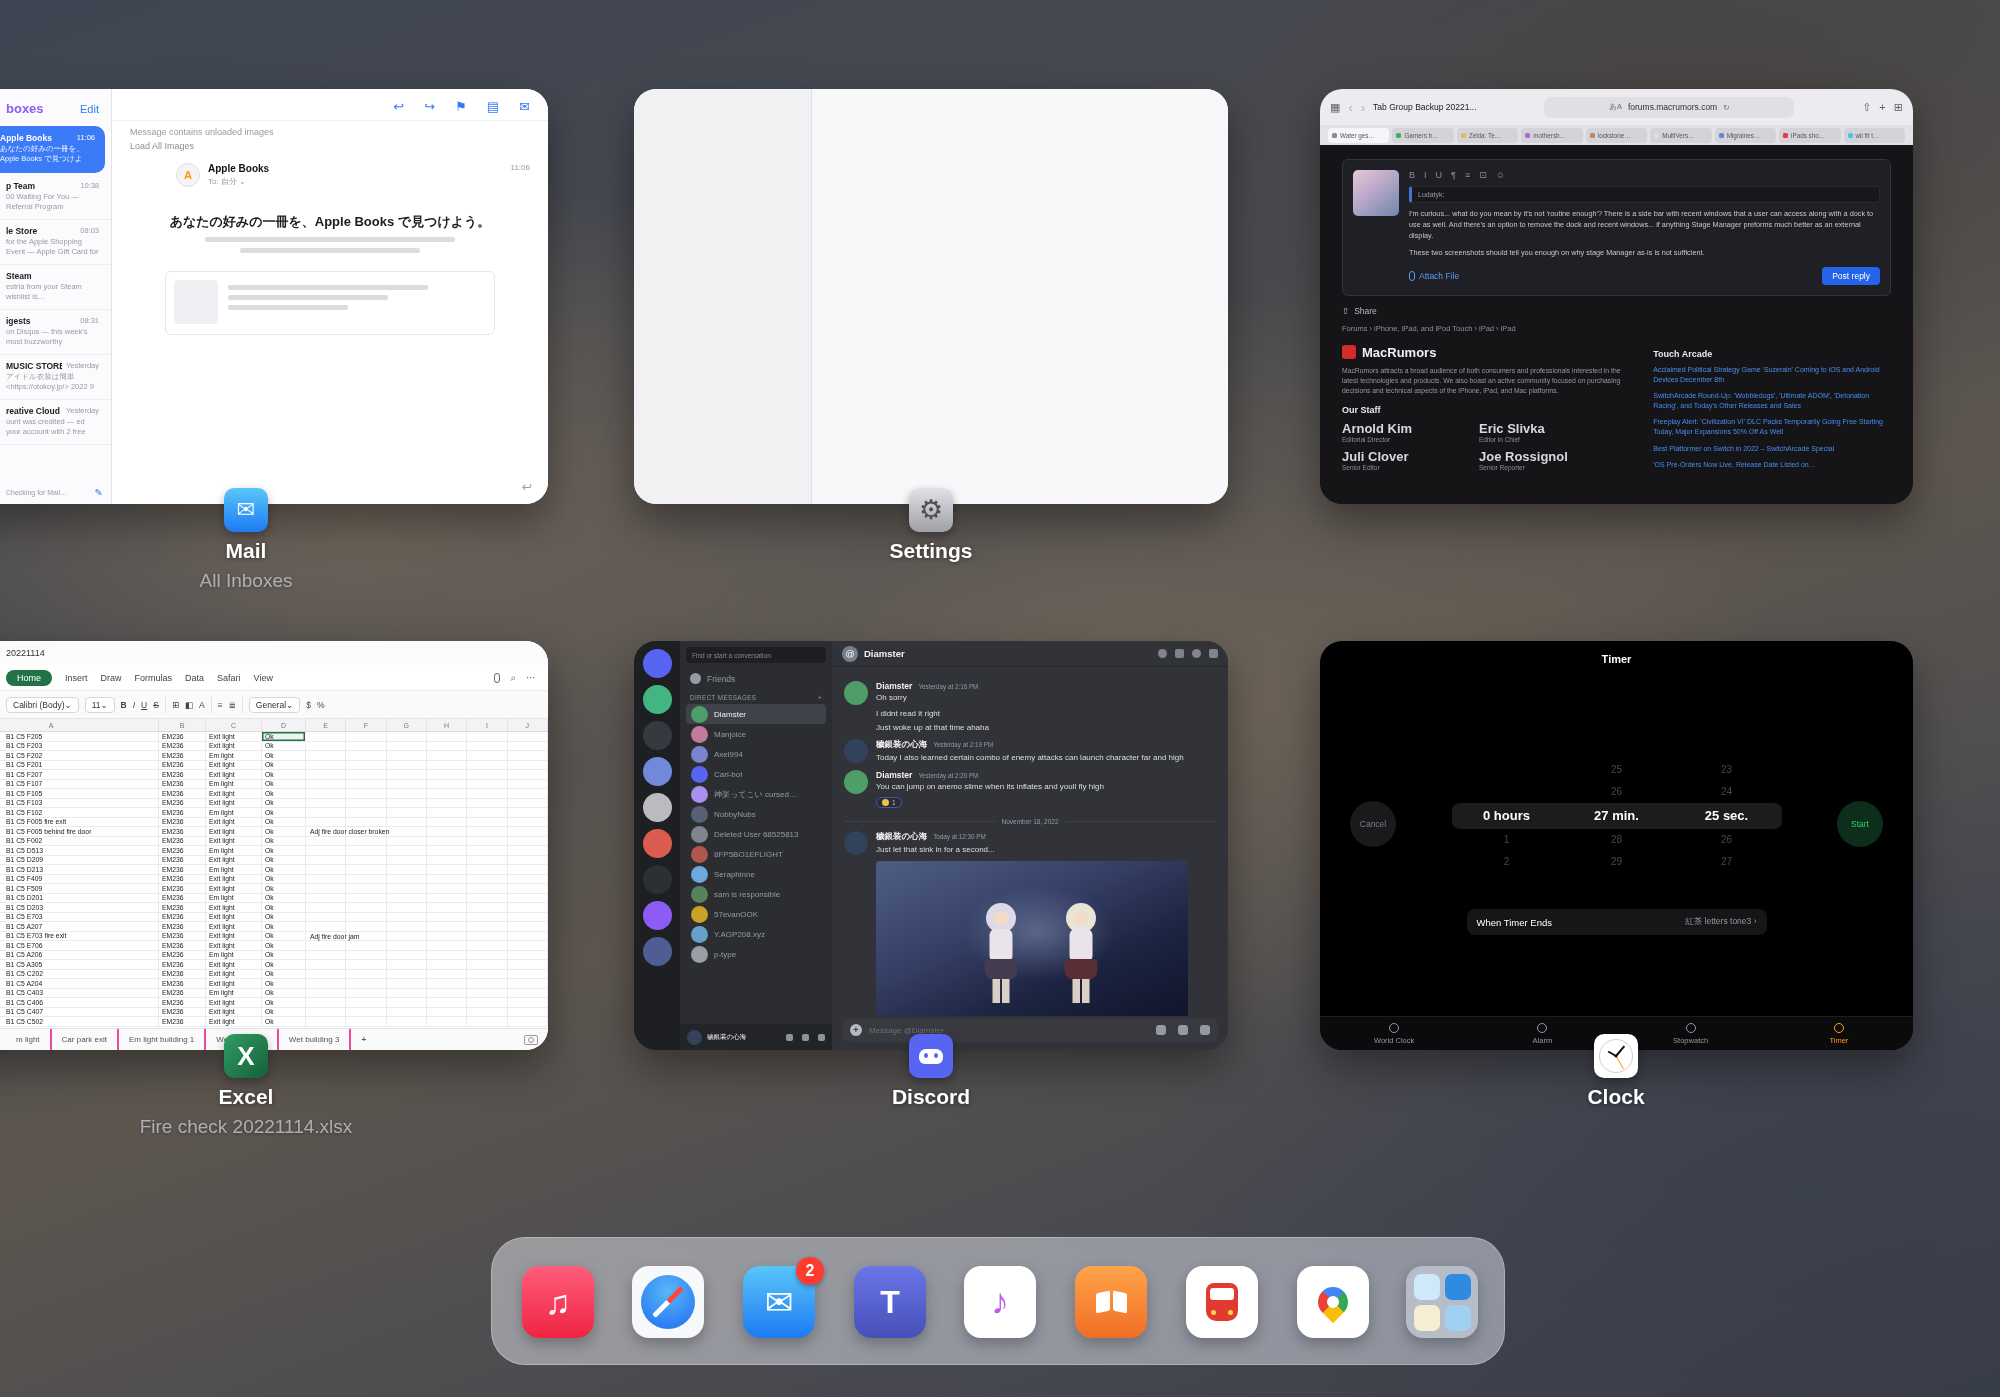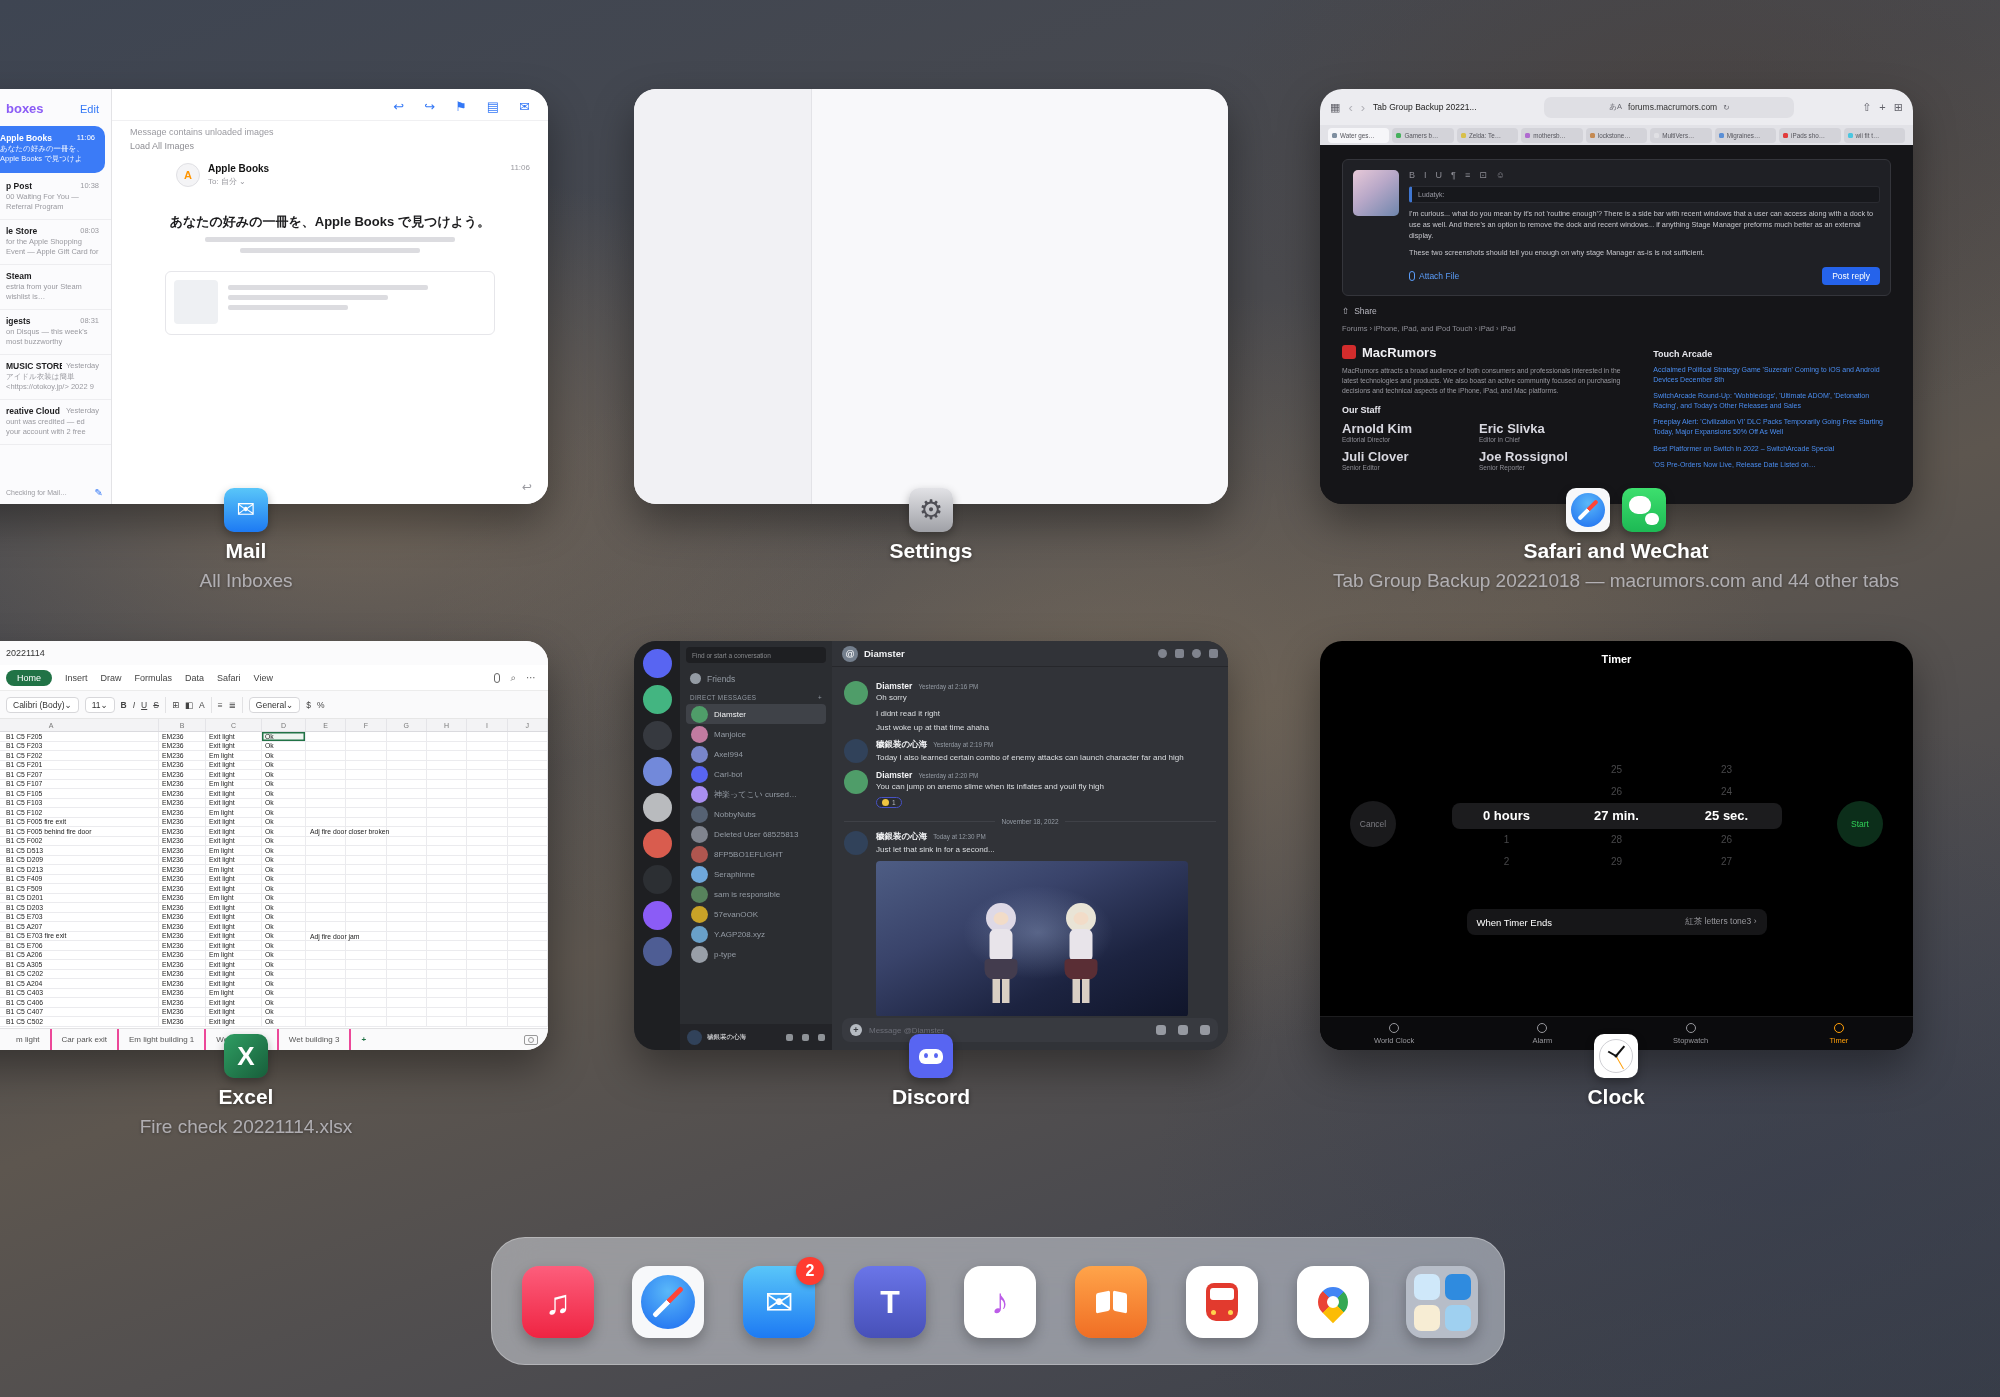--- a/index.html
+++ b/index.html
@@ -254,21 +254,21 @@
           <div class="mitem selected">
             <div class="mrow">
               <span class="mname">Apple Books</span>
               <span class="mtime">11:06</span>
             </div>
             <div class="mprev">あなたの好みの一冊を、Apple Books で見つけよう。</div>
           </div>
 
           <div class="mitem">
             <div class="mrow">
-              <span class="mname">p Post</span>
+              <span class="mname">p Team</span>
               <span class="mtime">10:38</span>
             </div>
             <div class="mprev">00 Waiting For You — Referral Program [splashtagsgo] &lt;https://info.splashtap…</div>
           </div>
 
           <div class="mitem">
             <div class="mrow">
               <span class="mname">le Store</span>
               <span class="mtime">08:03</span>
             </div>
@@ -1304,32 +1304,20 @@
   </div>
   <div class="cap" style="left:631px;top:488px;width:600px">
     <div class="icons">
         <div class="ic ic-set">
           <span class="g">⚙</span>
         </div>
       </div>
     <div class="t">Settings</div>
     <div class="s"></div>
   </div>
-  <div class="cap" style="left:1236px;top:488px;width:760px">
-    <div class="icons">
-      <div class="ic ic-saf">
-          <span class="dial">
-            <span class="ndl"></span>
-          </span>
-        </div>
-      <div class="ic ic-wc"></div>
-    </div>
-    <div class="t">Safari and WeChat</div>
-    <div class="s">Tab Group Backup 20221018 — macrumors.com and 44 other tabs</div>
-  </div>
   <div class="cap" style="left:-54px;top:1034px;width:600px">
     <div class="icons">
         <div class="ic ic-xl">
           <span class="g">X</span>
         </div>
       </div>
     <div class="t">Excel</div>
     <div class="s">Fire check 20221114.xlsx</div>
   </div>
   <div class="cap" style="left:631px;top:1034px;width:600px">

